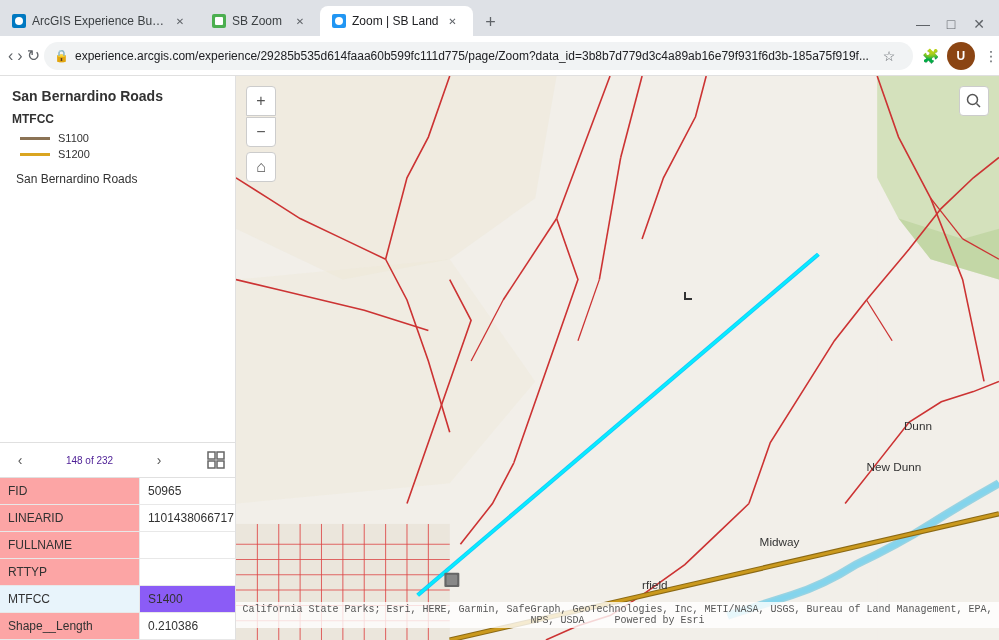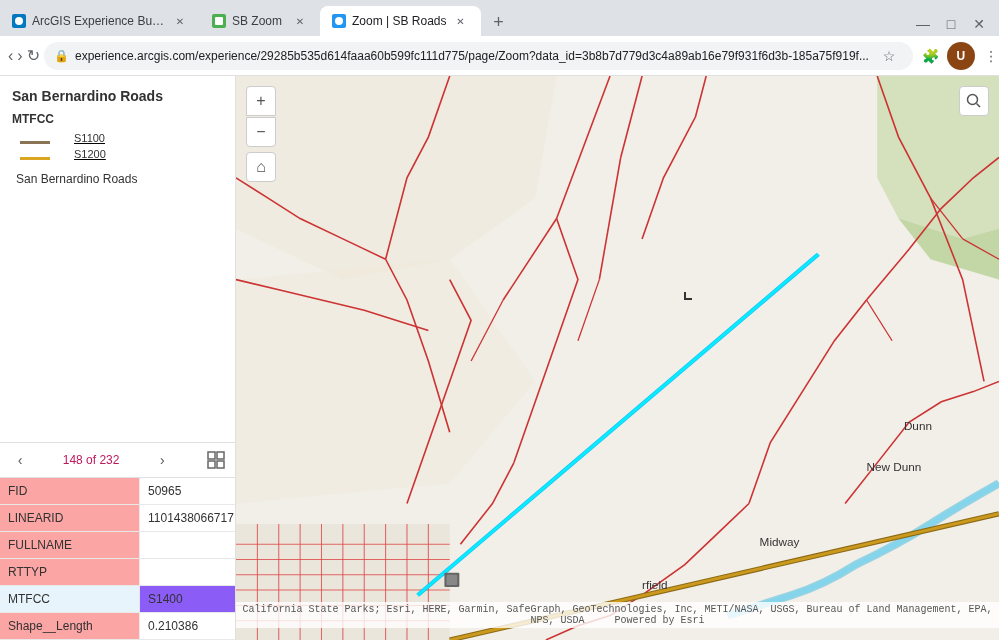--- a/index.html
+++ b/index.html
@@ -35,29 +35,29 @@
 
     
     .app-content { flex: 1; display: flex; overflow: hidden; }
 
     
     .left-panel { width: 236px; flex-shrink: 0; background: #fff; border-right: 1px solid #e0e0e0; display: flex; flex-direction: column; overflow: hidden; }
     .legend-area { flex: 1; padding: 12px; overflow-y: auto; }
     .legend-title { font-size: 14px; font-weight: 600; color: #323232; margin-bottom: 8px; }
     .legend-group { margin-bottom: 8px; }
     .legend-group-title { font-size: 12px; font-weight: 600; color: #323232; margin-bottom: 6px; }
-    .legend-item { display: flex; align-items: flex-end; gap: 24px; margin-bottom: 4px; padding-left: 8px; text-decoration: underline; }
+    .legend-item { display: flex; align-items: center; gap: 8px; margin-bottom: 4px; padding-left: 8px; }
     .legend-line { width: 30px; height: 3px; flex-shrink: 0; }
     .legend-item-label { font-size: 11px; color: #323232; }
     .legend-sublayer { font-size: 12px; color: #323232; padding: 4px 0 0 4px; }
 
     
     .pagination-area { height: 36px; border-top: 1px solid #e0e0e0; border-bottom: 1px solid #e0e0e0; display: flex; align-items: center; justify-content: space-between; padding: 0 8px; }
     .pagination-btn { width: 24px; height: 24px; display: flex; align-items: center; justify-content: center; cursor: pointer; color: #555; font-size: 14px; }
-    .pagination-info { font-size: 12px; color: #be185d; }
+    .pagination-info { font-size: 10px; color: #4c1d95; }
     .pagination-view-toggle { display: flex; gap: 2px; }
     .view-btn { width: 22px; height: 22px; display: flex; align-items: center; justify-content: center; cursor: pointer; color: #555; }
 
     
     .attributes-table { flex-shrink: 0; }
     .attr-row { display: flex; border-bottom: 1px solid #e8e8e8; }
     .attr-key { width: 140px; padding: 6px 8px; font-size: 12px; color: #323232; border-right: 1px solid #e8e8e8; background: #fca5a5; flex-shrink: 0; }
     .attr-val { flex: 1; padding: 6px 8px; font-size: 12px; color: #323232; }
     .attr-row.highlighted .attr-key { background: #e8f4fb; }
     .attr-row.highlighted .attr-val { background: #8b5cf6; }
@@ -109,21 +109,21 @@
       <span class="tab-label">SB Zoom</span>
       <div class="tab-close">✕</div>
     </div>
 
     <div class="tab active">
       <div class="tab-favicon zoom">
         <svg width="10" height="10" viewBox="0 0 10 10">
             <circle cx="5" cy="5" r="4" fill="white"></circle>
           </svg>
       </div>
-      <span class="tab-label">Zoom | SB Roads</span>
+      <span class="tab-label">Zoom | SB Land</span>
       <div class="tab-close">✕</div>
     </div>
 
     <div class="new-tab-btn">+</div>
 
     <div class="tab-bar-actions">
       <div class="tb-action-btn">—</div>
       <div class="tb-action-btn">□</div>
       <div class="tb-action-btn">✕</div>
     </div>

